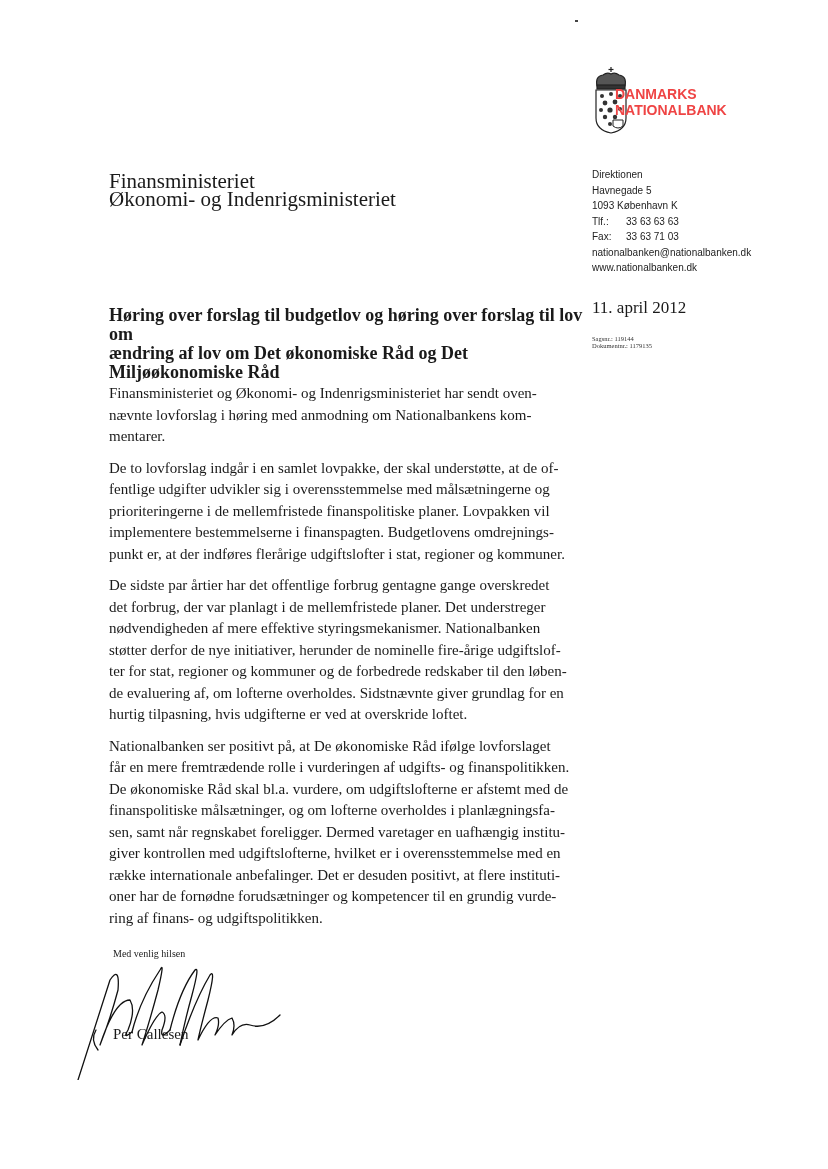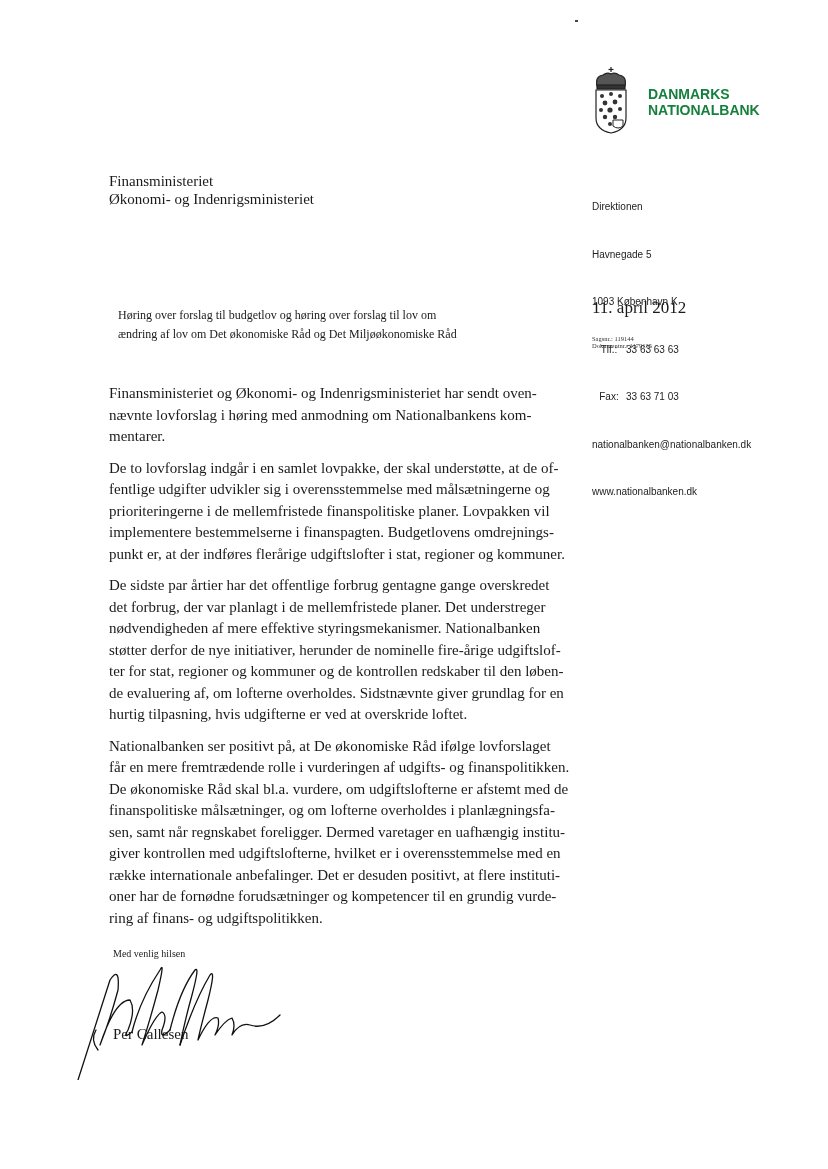--- a/index.html
+++ b/index.html
@@ -5,35 +5,35 @@
   html, body { margin: 0; padding: 0; background: #ffffff; }
   body { width: 828px; height: 1169px; position: relative; overflow: hidden; color: #1a1a1a; }
   .serif { font-family: "Liberation Serif", "DejaVu Serif", serif; }
   .sans { font-family: "Liberation Sans", "DejaVu Sans", sans-serif; }
   .abs { position: absolute; }
 
   .speck { left: 575px; top: 20px; width: 3px; height: 2px; background: #444; }
 
   
   .logo { left: 591px; top: 66px; width: 40px; height: 68px; }
-  .logo-text { left: 648px; top: 86px; font-size: 14px; font-weight: bold; line-height: 16px; letter-spacing: 0px; color: #15803d; }
+  .logo-text { left: 615px; top: 86px; font-size: 14px; font-weight: bold; line-height: 16px; letter-spacing: 0px; color: #ef4444; }
 
   
-  .recipient { left: 109px; top: 172px; font-size: 15px; line-height: 18px; }
+  .recipient { left: 109px; top: 172px; font-size: 21px; line-height: 18px; }
 
   
   .sender { left: 592px; top: 167px; font-size: 10px; line-height: 15.5px; color: #222; }
-  .sender .row { white-space: nowrap; margin-top: 32px; }
-  .sender .lbl { display: inline-block; width: 34px; text-align: center; }
+  .sender .row { white-space: nowrap; }
+  .sender .lbl { display: inline-block; width: 34px; }
 
   .date { left: 592px; top: 298px; font-size: 17px; color: #1a1a1a; }
   .refs { left: 592px; top: 335px; font-size: 6.5px; line-height: 7px; color: #333; }
 
   
-  .subject { left: 109px; top: 306px; width: 480px; font-size: 12px; font-weight: normal; line-height: 19px; margin-left: 9px; }
+  .subject { left: 109px; top: 306px; width: 480px; font-size: 18px; font-weight: bold; line-height: 19px; }
 
   
   .body-text { left: 109px; top: 383px; width: 500px; font-size: 15px; line-height: 21.5px; }
   .body-text p { margin: 0 0 10px 0; }
   .body-text .ln { display: block; white-space: nowrap; }
 
   .closing { left: 113px; top: 948px; font-size: 10px; }
   .signer { left: 113px; top: 1026px; font-size: 15px; }
   .signature { left: 70px; top: 960px; width: 220px; height: 120px; }
 </style>
@@ -111,21 +111,21 @@
     <span class="ln">fentlige udgifter udvikler sig i overensstemmelse med målsætningerne og</span>
     <span class="ln">prioriteringerne i de mellemfristede finanspolitiske planer. Lovpakken vil</span>
     <span class="ln">implementere bestemmelserne i finanspagten. Budgetlovens omdrejnings-</span>
     <span class="ln">punkt er, at der indføres flerårige udgiftslofter i stat, regioner og kommuner.</span>
   </p>
   <p>
     <span class="ln">De sidste par årtier har det offentlige forbrug gentagne gange overskredet</span>
     <span class="ln">det forbrug, der var planlagt i de mellemfristede planer. Det understreger</span>
     <span class="ln">nødvendigheden af mere effektive styringsmekanismer. Nationalbanken</span>
     <span class="ln">støtter derfor de nye initiativer, herunder de nominelle fire-årige udgiftslof-</span>
-    <span class="ln">ter for stat, regioner og kommuner og de kontrollen redskaber til den løben-</span>
+    <span class="ln">ter for stat, regioner og kommuner og de forbedrede redskaber til den løben-</span>
     <span class="ln">de evaluering af, om lofterne overholdes. Sidstnævnte giver grundlag for en</span>
     <span class="ln">hurtig tilpasning, hvis udgifterne er ved at overskride loftet.</span>
   </p>
   <p>
     <span class="ln">Nationalbanken ser positivt på, at De økonomiske Råd ifølge lovforslaget</span>
     <span class="ln">får en mere fremtrædende rolle i vurderingen af udgifts- og finanspolitikken.</span>
     <span class="ln">De økonomiske Råd skal bl.a. vurdere, om udgiftslofterne er afstemt med de</span>
     <span class="ln">finanspolitiske målsætninger, og om lofterne overholdes i planlægningsfa-</span>
     <span class="ln">sen, samt når regnskabet foreligger. Dermed varetager en uafhængig institu-</span>
     <span class="ln">giver kontrollen med udgiftslofterne, hvilket er i overensstemmelse med en</span>

